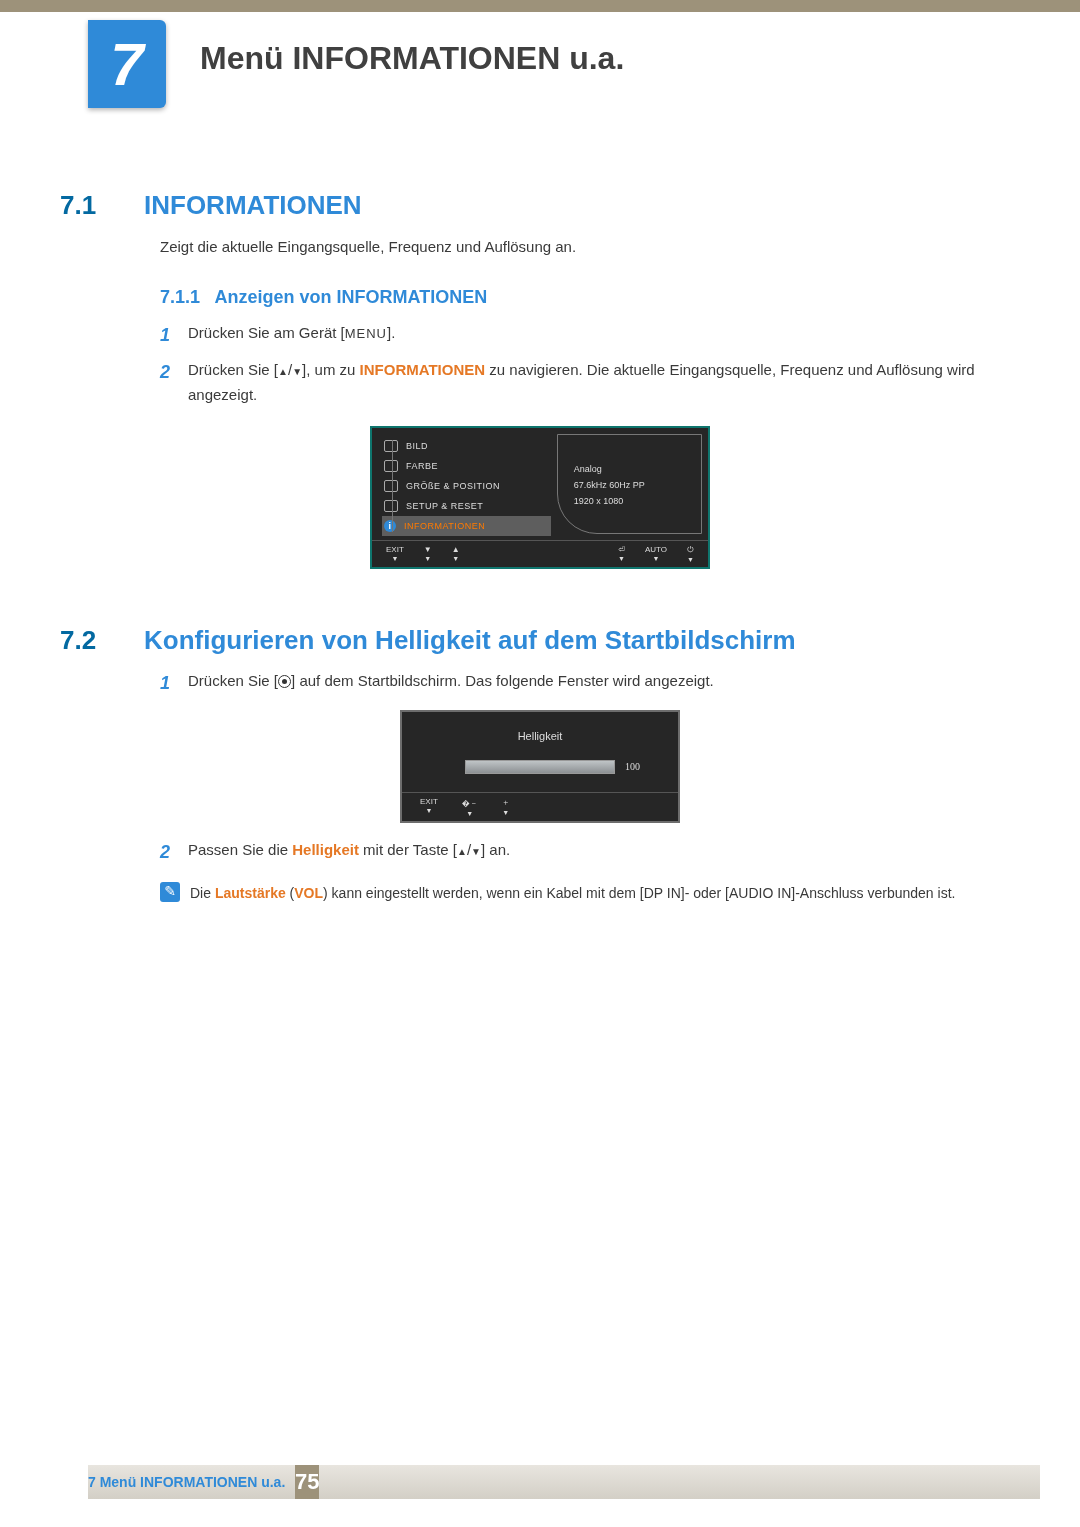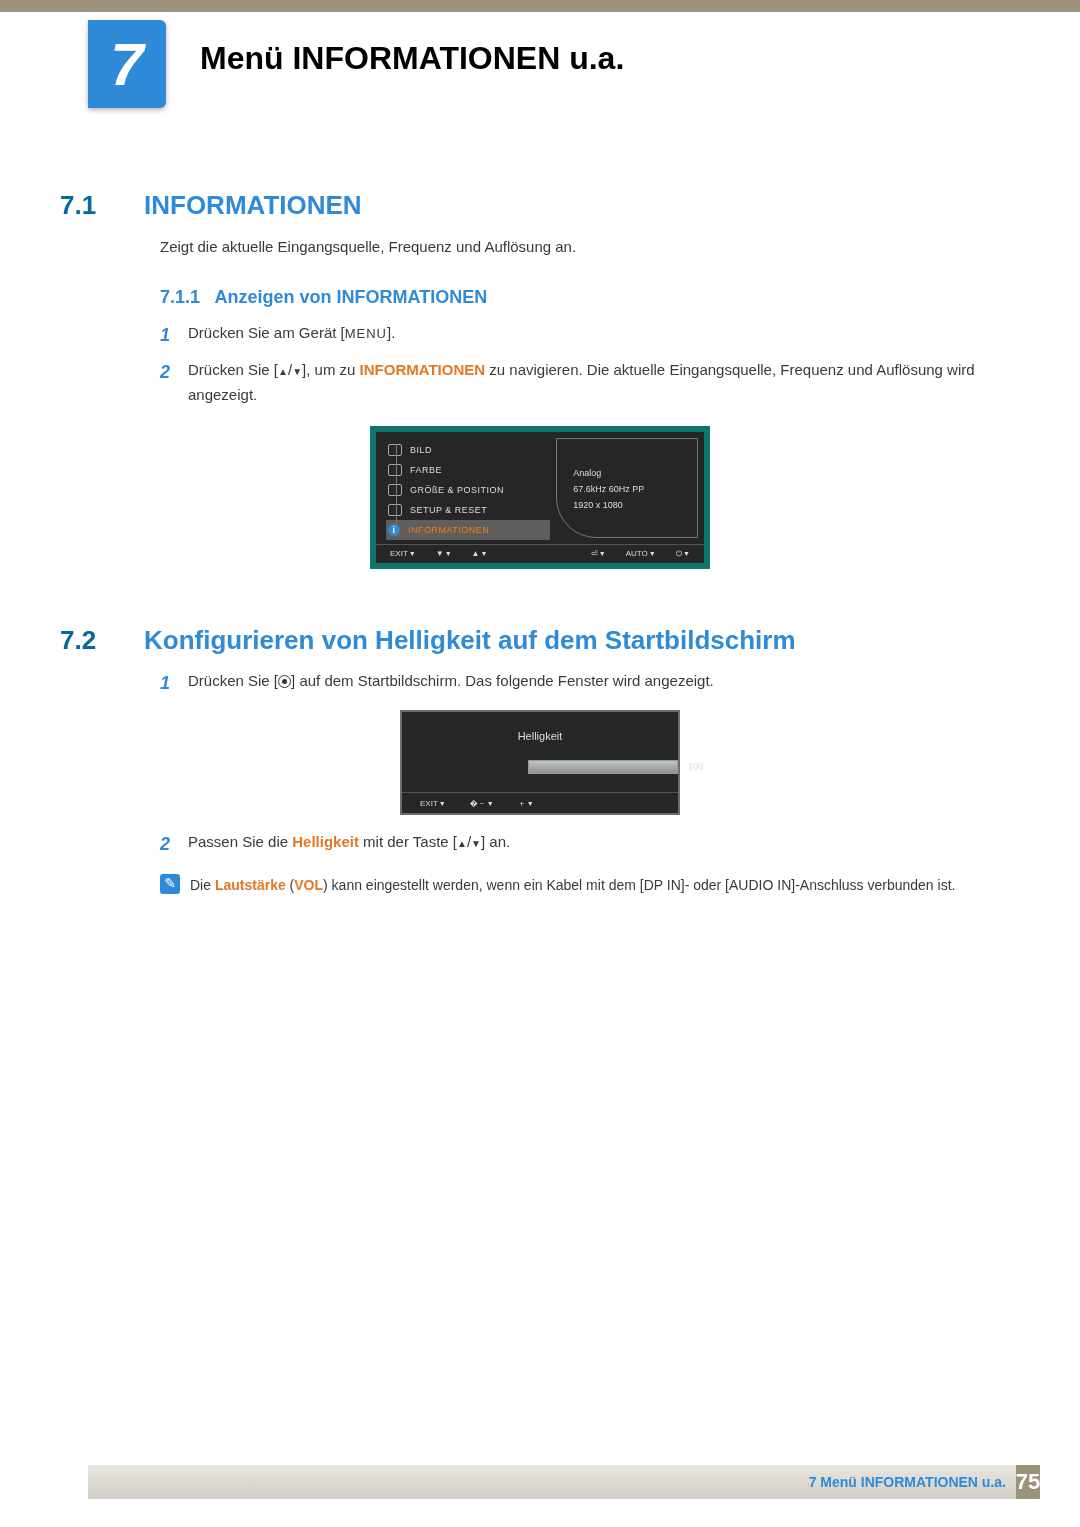--- a/index.html
+++ b/index.html
@@ -18,21 +18,21 @@
     position: absolute; top: 20px; left: 88px;
     width: 78px; height: 88px;
     background: #2f8ad8;
     border-top-right-radius: 6px; border-bottom-right-radius: 6px;
     box-shadow: 0 2px 5px rgba(0,0,0,.3);
     color: #fff; font-size: 60px; font-weight: bold; font-style: italic;
     display: flex; align-items: center; justify-content: center;
   }
   .chapter-title {
     position: absolute; top: 40px; left: 200px;
-    font-size: 32px; font-weight: bold; color: #000000;
+    font-size: 32px; font-weight: bold; color: #404040;
   }
   .content {
     position: absolute; top: 170px; left: 60px; right: 60px;
   }
   .sec-row { display:flex; gap: 26px; margin-top: 20px; }
   .sec-num { font-size: 26px; color:#0369a1; font-weight:bold; min-width:58px; }
   .sec-title { font-size: 26px; color:#2f8ad8; font-weight:bold; }
   .body-text { font-size: 15px; margin-left: 100px; margin-top: 14px; line-height:1.6; }
   .subsec { margin-left: 100px; margin-top: 28px; }
   .subsec-title { font-size: 18px; color:#2f8ad8; font-weight:bold; }
@@ -40,47 +40,47 @@
   ol.steps li { display:flex; gap:12px; font-size:15px; line-height:1.7; margin-bottom:6px; }
   .step-num { color:#2f8ad8; font-style:italic; font-size:18px; font-weight:bold; min-width:16px;}
   .orange { color:#e57825; font-weight:bold;}
   .menu-lbl { font-family: Arial; font-size:13px; letter-spacing:1px;}
   .tri-up::before{content:"▲"; font-size:10px;}
   .tri-dn::before{content:"▼"; font-size:10px;}
   .circle-dot { display:inline-block; width:13px;height:13px;border:1.5px solid #333;border-radius:50%;position:relative;top:2px;}
   .circle-dot::after{content:"";position:absolute;top:3px;left:3px;width:5px;height:5px;background:#333;border-radius:50%;}
 
   
-  .osd1 { width:340px; margin: 18px auto 0; border:6px solid #0f766e; background:#262626; color:#ddd; font-size:10px; }
+  .osd1 { width:340px; margin: 18px auto 0; border:2px solid #0f766e; background:#262626; color:#ddd; font-size:10px; }
   .osd1-body{ display:flex; }
   .osd1-menu{ width:56%; padding:8px 6px 4px 10px; position:relative; }
   .osd1-menu .item{ display:flex; align-items:center; gap:8px; padding:4px 2px; font-size:9px; letter-spacing:.5px;}
   .osd1-menu .item.sel{ background:#5e5e5e; color:#ff7a00;}
   .osd1-menu .vline{ position:absolute; left:20px; top:12px; bottom:8px; width:1px; background:#777;}
   .ic{width:14px;height:12px;border:1px solid #aaa;display:inline-block;border-radius:2px;}
   .ic.i{border-radius:50%;width:12px;height:12px;background:#2f8ad8;border:none;display:flex;align-items:center;justify-content:center;color:#fff;font-weight:bold;font-size:9px;}
   .osd1-info{ width:44%; border:1px solid #777; border-radius:0 0 0 40px; margin:6px 6px 6px 0; padding:26px 8px 8px 16px; font-size:9px; line-height:1.8;}
   .osd1-foot{ border-top:1px solid #555; display:flex; justify-content:space-between; padding:4px 14px; font-size:8px; align-items:center;}
   .osd1-foot .grp{display:flex; gap:20px; align-items:center;}
-  .foot-item{display:flex;flex-direction:row;align-items:center;gap:1px;}
+  .foot-item{display:flex;flex-direction:column;align-items:center;gap:1px;}
   .tri-dn-sm{font-size:7px;}
 
   
   .osd2 { width:280px; margin: 12px auto 0; border:2px solid #6d6d6d; background:#262626; color:#ddd; }
   .osd2-top{padding:18px 0 8px; text-align:center; font-size:11px;}
-  .osd2-bar-row{display:flex; justify-content:flex-end; padding:10px 0 18px;font-family:Liberation Serif, serif;}
+  .osd2-bar-row{display:flex; justify-content:center; padding:10px 0 18px;font-family:Liberation Serif, serif;}
   .osd2-bar{width:150px;height:14px;border:1px solid #999;background:linear-gradient(#bfc4c6,#8c9093);position:relative;}
   .osd2-val{position:absolute;right:-26px;top:0;font-size:10px;}
   .osd2-foot{border-top:1px solid #555;display:flex;gap:24px;padding:4px 18px;font-size:8px;}
 
   .note-row { display:flex; gap:10px; margin-left:100px; margin-top:14px; font-size:14px; line-height:1.7;}
   .note-ic{width:20px;height:20px;background:#2f8ad8;border-radius:3px;display:flex;align-items:center;justify-content:center;color:#fff;flex:none;}
 
   
-  .footer{position:absolute;bottom:28px;left:88px;right:40px;height:34px;background:linear-gradient(#e8e5df,#d3cfc6);display:flex;align-items:center;justify-content:flex-end;}
+  .footer{position:absolute;bottom:28px;left:88px;right:40px;height:34px;background:linear-gradient(#e8e5df,#d3cfc6);display:flex;align-items:center;justify-content:flex-start;}
   .footer-text{font-size:14px;color:#2f8ad8;font-weight:bold;margin-right:0;}
   .footer-page{width:24px;height:34px;background:#9d927a;color:#fff;font-size:22px;font-weight:bold;display:flex;align-items:center;justify-content:center;margin-left:10px;}
 </style>
 </head>
 <body>
 
 <div class="top-beige"></div>
 <div class="chapter-tab">7</div>
 <div class="chapter-title">Menü INFORMATIONEN u.a.</div>
 

